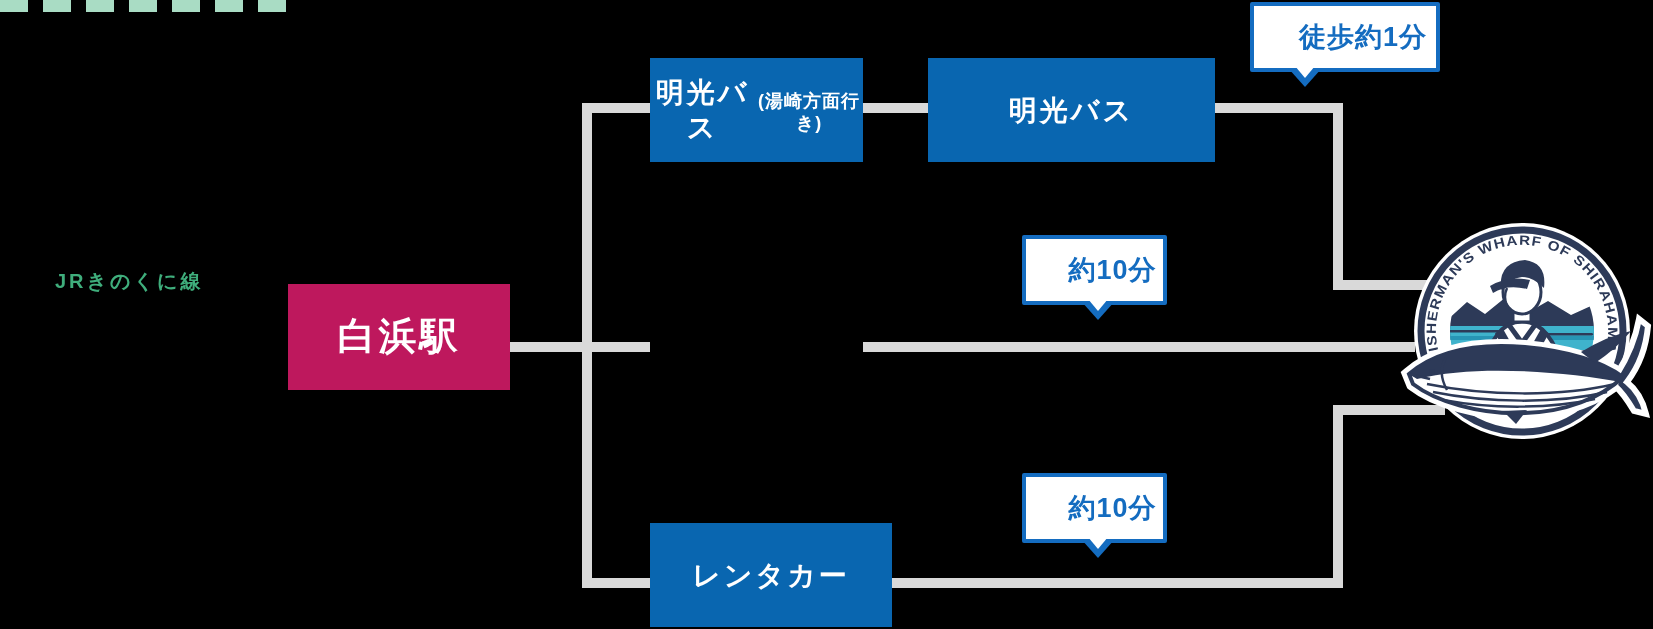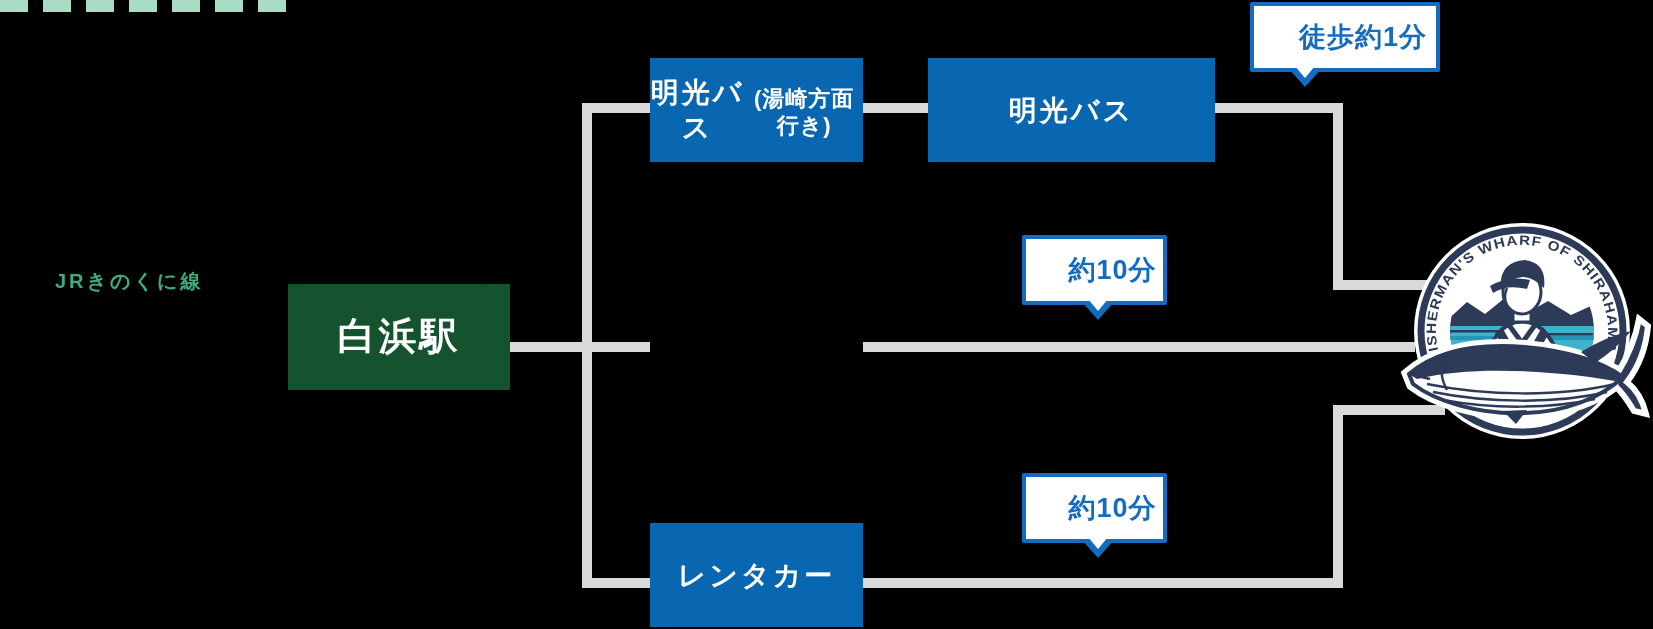--- a/index.html
+++ b/index.html
@@ -17,23 +17,23 @@
     position:absolute; left:55px; top:268px;
     color:#3fae7c; font-size:20px; font-weight:bold; letter-spacing:3px;
     white-space:nowrap;
   }
   .node {
     position:absolute; display:flex; flex-direction:row;
     align-items:center; justify-content:center;
     color:#fff; font-weight:bold; text-align:center; line-height:1.25;
     box-sizing:border-box;
   }
-  .node.green { background:#14532d; font-size:38px; letter-spacing:3px; }
+  .node.green { background:#be185d; font-size:38px; letter-spacing:3px; }
   .node.blue  { background:#0966b0; font-size:28px; letter-spacing:3px; }
-  .node .sub  { font-size:22px; letter-spacing:1px; margin-top:4px; }
+  .node .sub  { font-size:18px; letter-spacing:1px; margin-top:4px; }
   .bubble {
     position:absolute; box-sizing:border-box;
     background:#fff; border:4px solid #146cc0; border-radius:2px;
     color:#146cc0; font-weight:bold; font-size:27px; letter-spacing:1px;
     display:flex; align-items:center; justify-content:center;padding-left:36px;
   }
   .bubble::before {
     content:""; position:absolute; left:var(--tail-x); bottom:-19px;
     transform:translateX(-50%);
     border-left:17px solid transparent; border-right:17px solid transparent;
@@ -72,21 +72,21 @@
     <span>白浜駅</span>
   </div>
 
   <div class="node blue" style="left:650px;top:58px;width:213px;height:104px">
     <span>明光バス</span>
     <span class="sub">(湯崎方面行き)</span>
   </div>
   <div class="node blue" style="left:928px;top:58px;width:287px;height:104px">
     <span>明光バス</span>
   </div>
-  <div class="node blue" style="left:650px;top:523px;width:213px;height:104px">
+  <div class="node blue" style="left:650px;top:523px;width:242px;height:104px">
     <span>レンタカー</span>
   </div>
 
   <div class="bubble" style="left:1250px;top:2px;width:190px;height:70px;--tail-x:51px">
     <span>徒歩約1分</span>
   </div>
   <div class="bubble" style="left:1022px;top:235px;width:145px;height:70px;--tail-x:72px">
     <span>約10分</span>
   </div>
   <div class="bubble" style="left:1022px;top:473px;width:145px;height:70px;--tail-x:72px">

